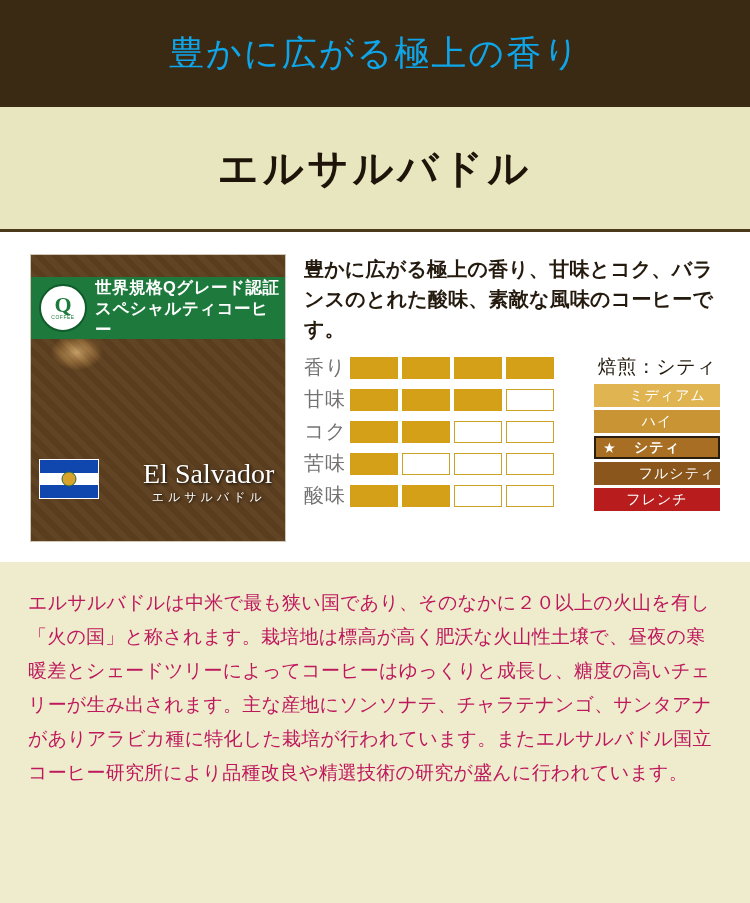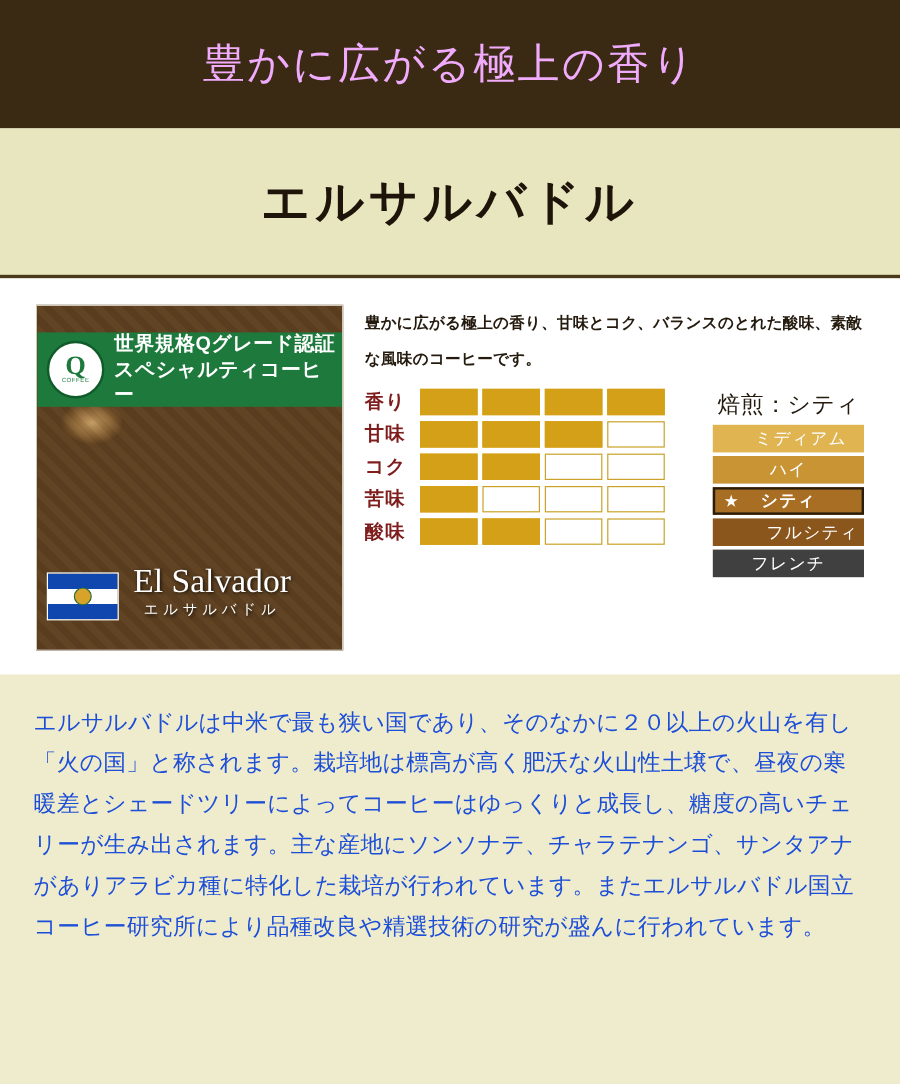--- a/index.html
+++ b/index.html
@@ -21,21 +21,21 @@
 
   
   .top-band {
     height: 107px;
     background: #3a2a14;
     display: flex;
     align-items: center;
     justify-content: center;
   }
   .top-band-text {
-    color: #f0abfc;
+    color: #0ea5e9;
     font-size: 35px;
     letter-spacing: 2px;
     font-weight: 400;
   }
 
   
   .title-band {
     height: 122px;
     background: #e8e6bf;
     display: flex;
@@ -146,21 +146,22 @@
     font-weight: bold;
     letter-spacing: .5px;
   }
   .flag-strip {
     position: absolute;
     left: 0;
     right: 0;
     bottom: 24px;
     height: 58px;
     display: flex;
-    align-items: flex-end;
+    align-items: flex-start;
+    gap: 32px;
   }
   .flag {
     width: 60px;
     height: 40px;
     flex: 0 0 auto;
     margin-left: 8px;
     position: relative;
     border: 1px solid #ffffff;
     box-sizing: border-box;
     background: linear-gradient(
@@ -199,21 +200,21 @@
   }
 
   
   .right-col {
     flex: 1 1 auto;
     display: flex;
     flex-direction: column;
     min-width: 0;
   }
   .lede {
-    font-size: 13px;
+    font-size: 20px;
     line-height: 30px;
     color: #241a0e;
     font-weight: bold;
     letter-spacing: .2px;
     margin-bottom: 10px;
   }
 
   .meter-area {
     display: flex;
     gap: 10px;
@@ -222,25 +223,24 @@
   .meters {
     flex: 1 1 auto;
   }
   .meter-row {
     display: flex;
     align-items: center;
     margin-bottom: 5px;
   }
   .meter-label {
     width: 46px;
-    font-size: 16px;
-    color: #7f1d1d;
+    font-size: 20px;
+    color: #737373;
     flex: 0 0 auto;
     letter-spacing: 1px;
-    font-weight: bold;
   }
   .cells {
     display: flex;
     gap: 4px;
   }
   .cell {
     width: 48px;
     height: 22px;
     border: 1px solid #c9a227;
     box-sizing: border-box;
@@ -289,21 +289,21 @@
   .desc {
     background: #efeccd;
     padding: 24px 28px 28px 28px;
     box-sizing: border-box;
     height: 344px;
   }
   .desc p {
     margin: 0;
     font-size: 19px;
     line-height: 34px;
-    color: #1d4ed8;
+    color: #be185d;
     letter-spacing: .2px;
   }
 </style>
 </head>
 <body>
 
 <div class="page">
 
   <div class="top-band">
     <div class="top-band-text">豊かに広がる極上の香り</div>
@@ -401,21 +401,21 @@
               <div class="roast-item" style="background: rgb(201, 148, 52);">
                 <span>ハイ</span>
               </div>
               <div class="roast-item selected" style="background: rgb(168, 111, 36);">
                 <span class="star">★</span>
                 <span>シティ</span>
               </div>
               <div class="roast-item" style="background: rgb(138, 86, 28); padding-left: 40px;">
                 <span>フルシティ</span>
               </div>
-              <div class="roast-item" style="background: #404040;">
+              <div class="roast-item" style="background: #b91c1c;">
                 <span>フレンチ</span>
               </div>
             </div>
         </div>
       </div>
     </div>
   </div>
 
   <div class="desc">
     <p>エルサルバドルは中米で最も狭い国であり、そのなかに２０以上の火山を有し「火の国」と称されます。栽培地は標高が高く肥沃な火山性土壌で、昼夜の寒暖差とシェードツリーによってコーヒーはゆっくりと成長し、糖度の高いチェリーが生み出されます。主な産地にソンソナテ、チャラテナンゴ、サンタアナがありアラビカ種に特化した栽培が行われています。またエルサルバドル国立コーヒー研究所により品種改良や精選技術の研究が盛んに行われています。</p>

